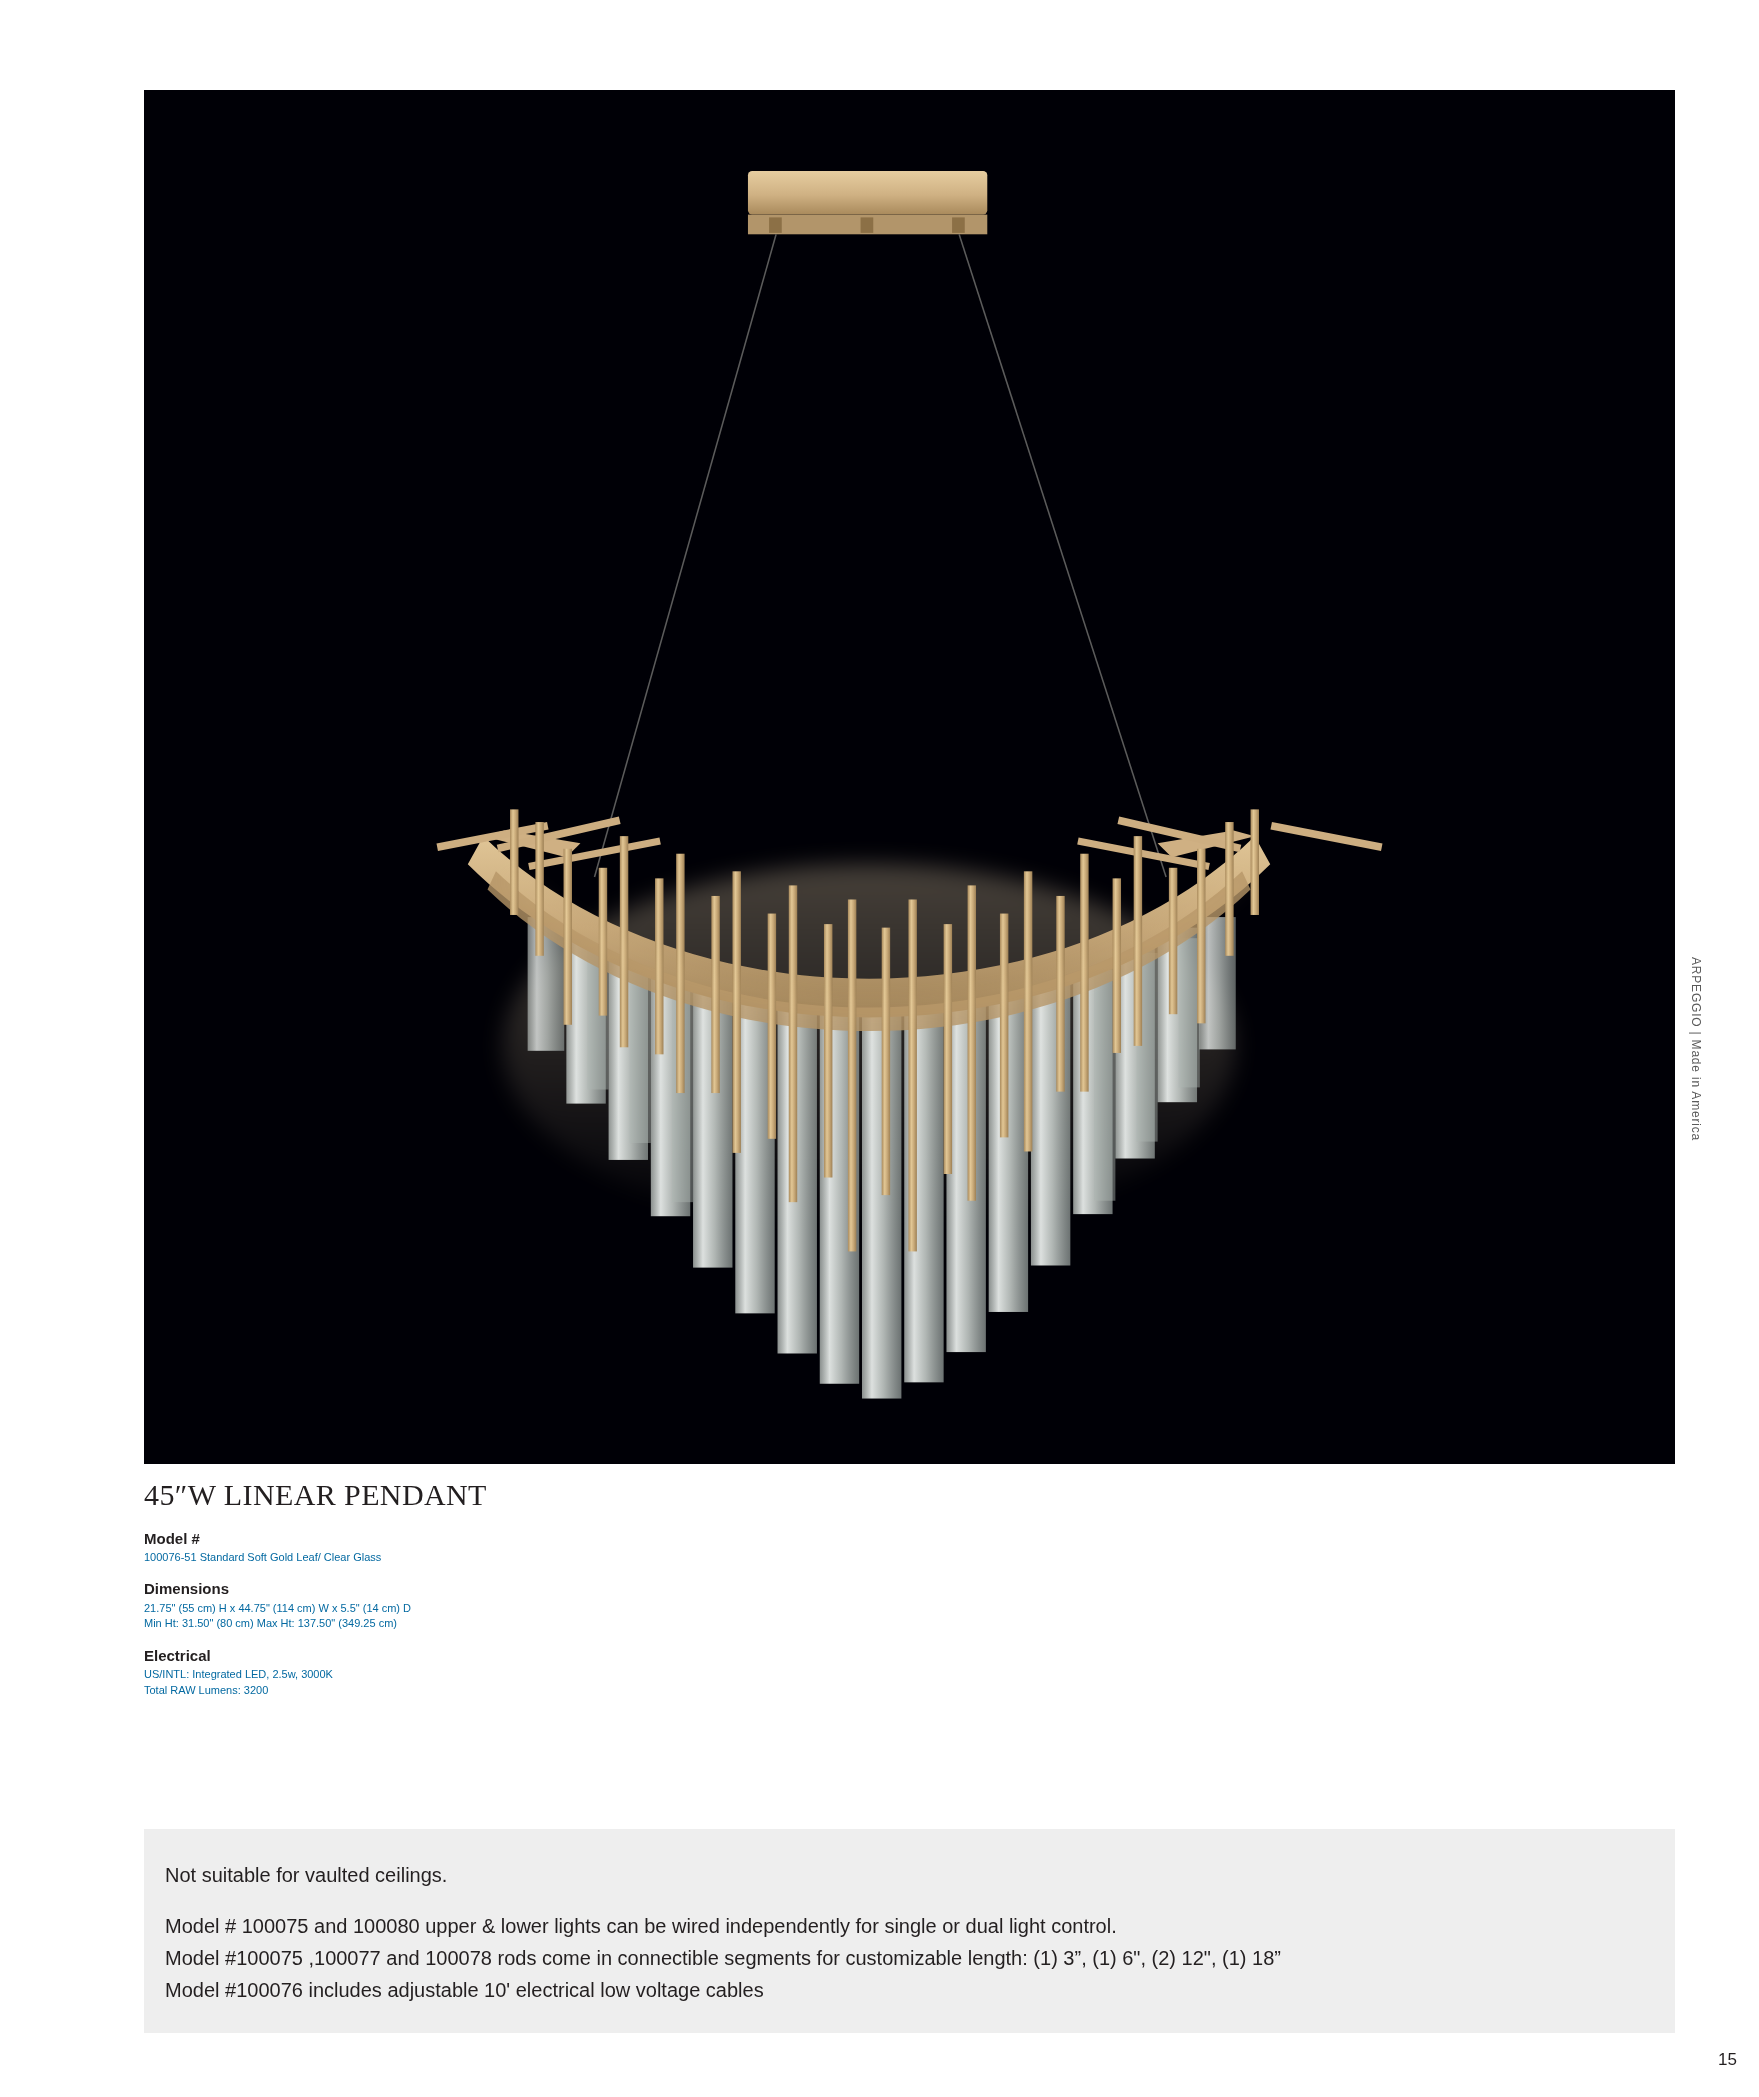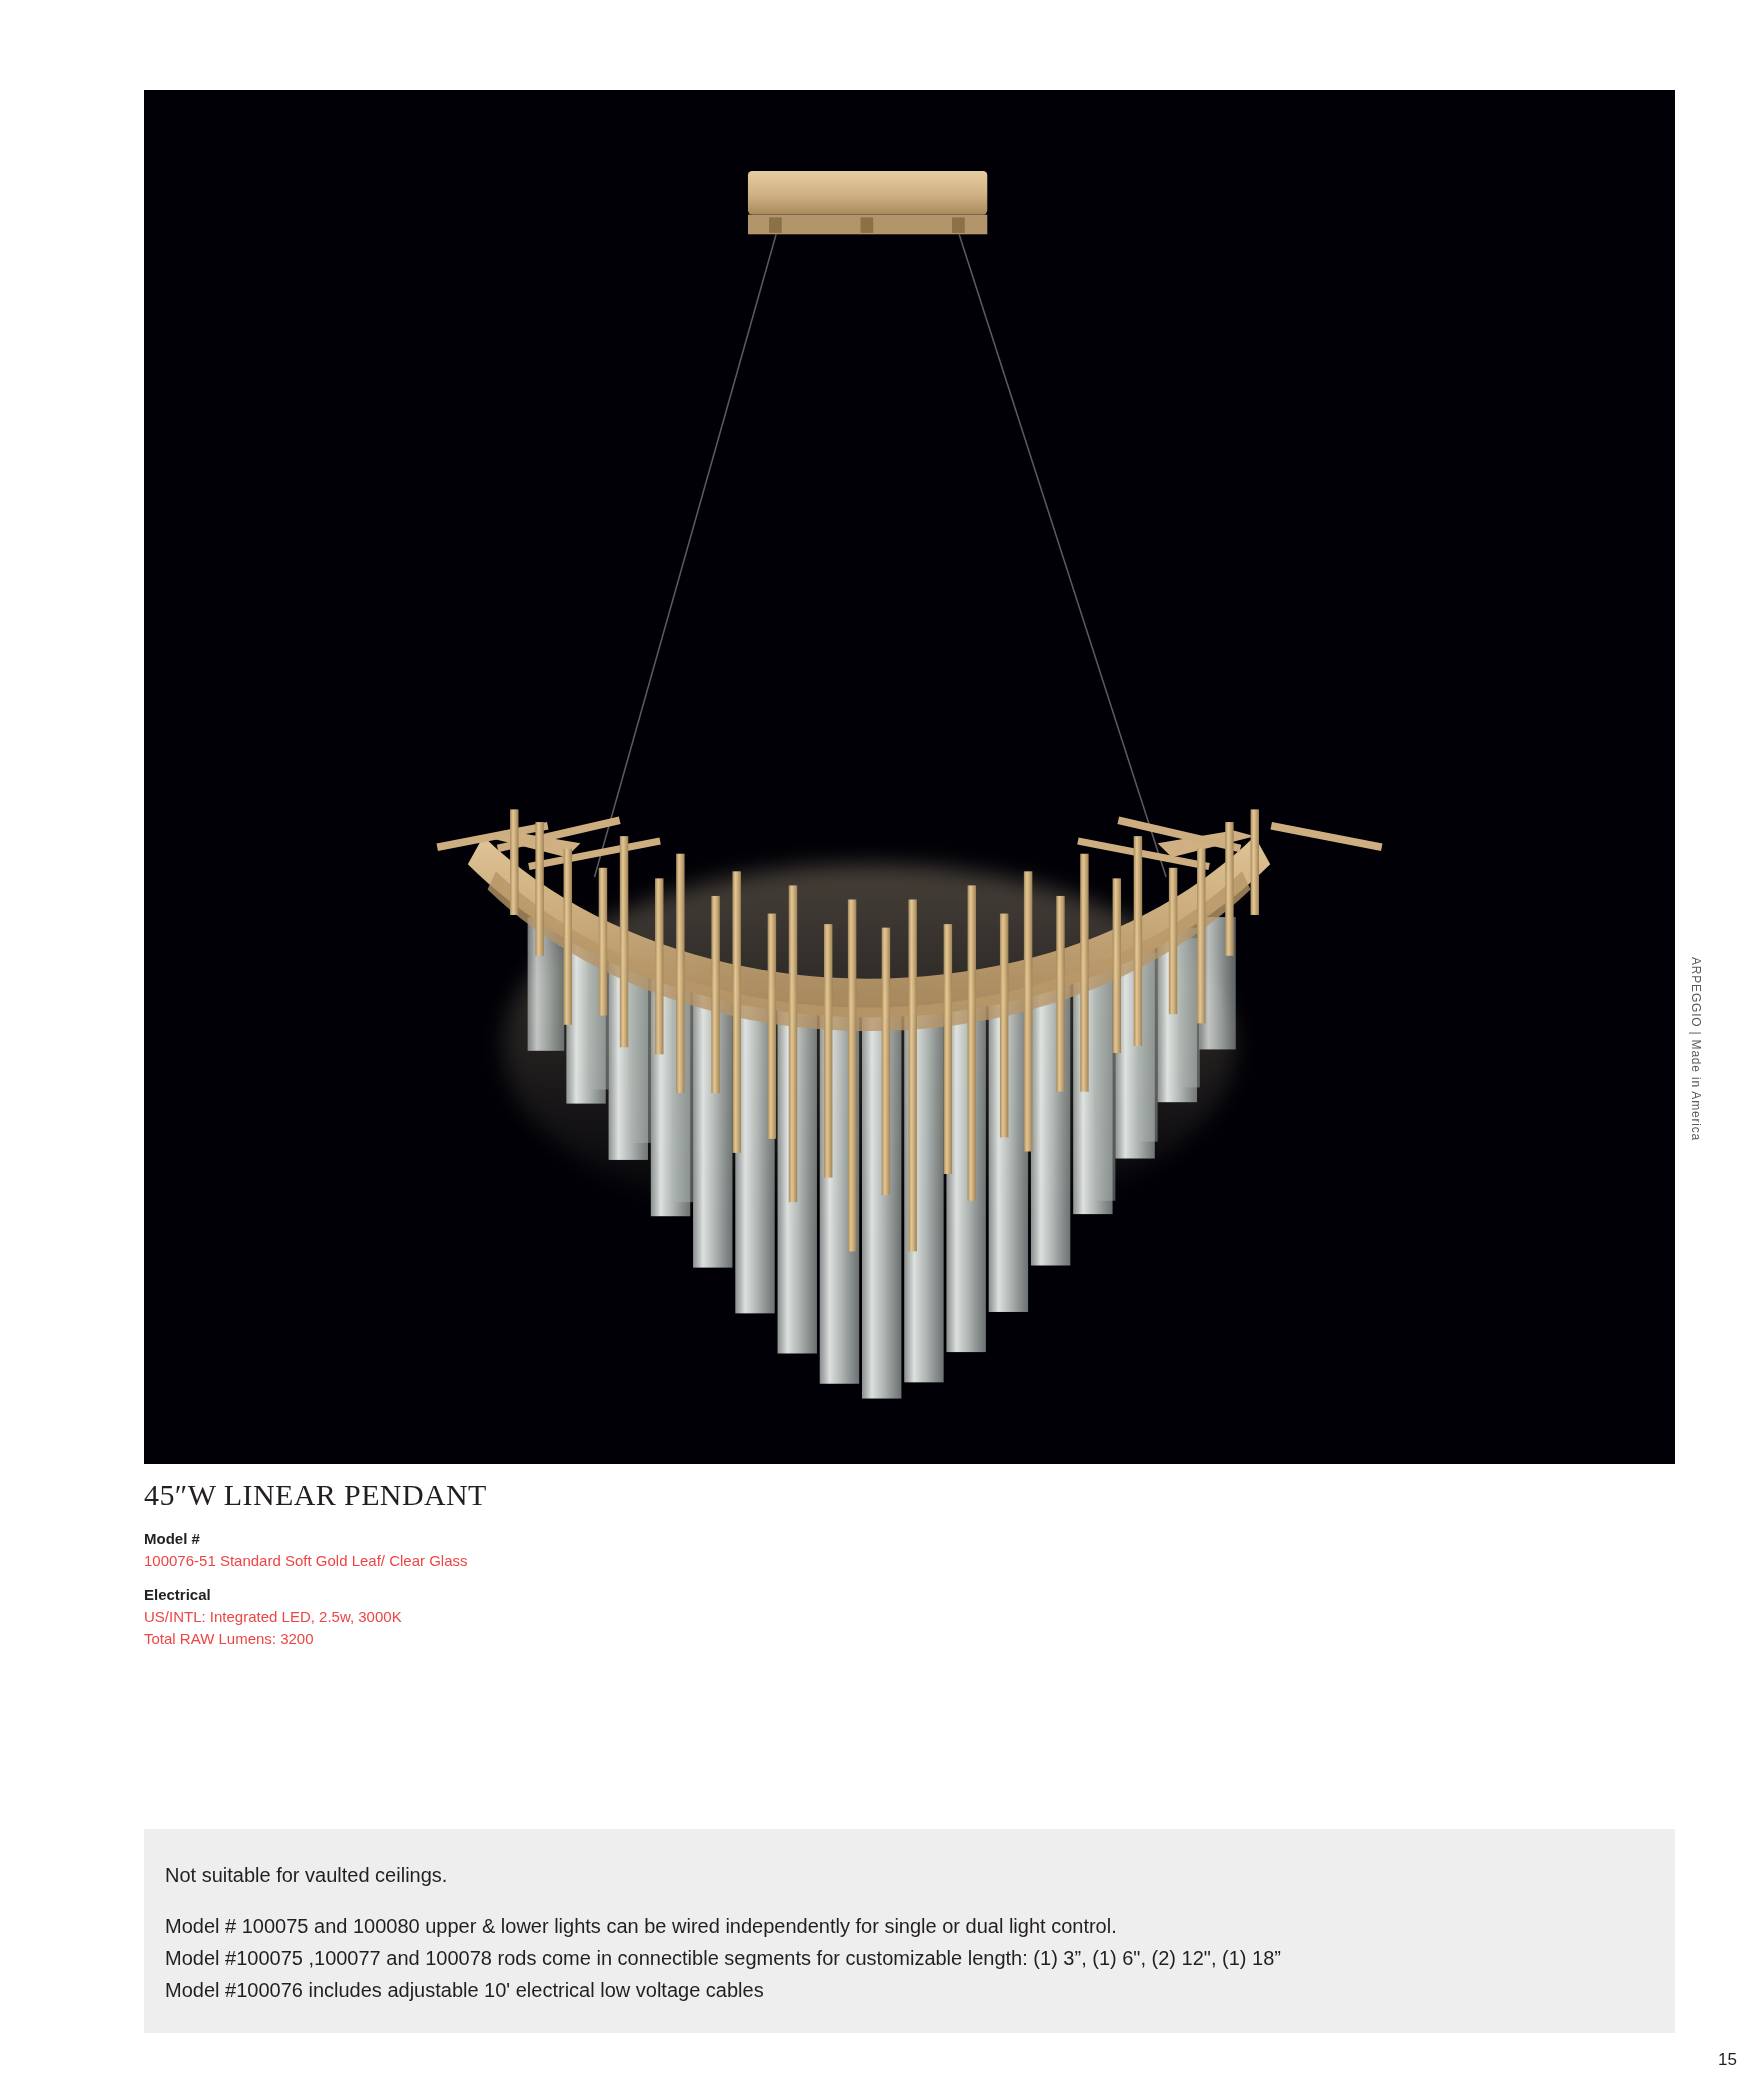--- a/index.html
+++ b/index.html
@@ -54,22 +54,22 @@
     margin-bottom: 12.7px;
   }
   .spec-label {
     font-size: 15px;
     font-weight: bold;
     color: #231f20;
     line-height: 1.45;
     margin-bottom: 0.7px;
   }
   .spec-line {
-    font-size: 15px;
-    color: #ef4444;
+    font-size: 11px;
+    color: #0369a1;
     line-height: 1.42;
   }
 
   
   .notes-box {
     position: absolute;
     left: 144px;
     top: 1829px;
     width: 1531px;
     height: 204px;
@@ -245,20 +245,25 @@
 </div>
 
 <div class="spec-block">
   <h1 class="product-title">45″W LINEAR PENDANT</h1>
 
   <div class="spec-group">
     <div class="spec-label">Model #</div>
     <div class="spec-line">100076-51 Standard Soft Gold Leaf/ Clear Glass</div>
   </div>
 
+  <div class="spec-group">
+    <div class="spec-label">Dimensions</div>
+    <div class="spec-line">21.75" (55 cm) H x 44.75" (114 cm) W x 5.5" (14 cm) D</div>
+    <div class="spec-line">Min Ht: 31.50" (80 cm) Max Ht: 137.50" (349.25 cm)</div>
+  </div>
 
   <div class="spec-group">
     <div class="spec-label">Electrical</div>
     <div class="spec-line">US/INTL: Integrated LED, 2.5w, 3000K</div>
     <div class="spec-line">Total RAW Lumens: 3200</div>
   </div>
 </div>
 
 <div class="notes-box">
   <div class="notes-inner">

